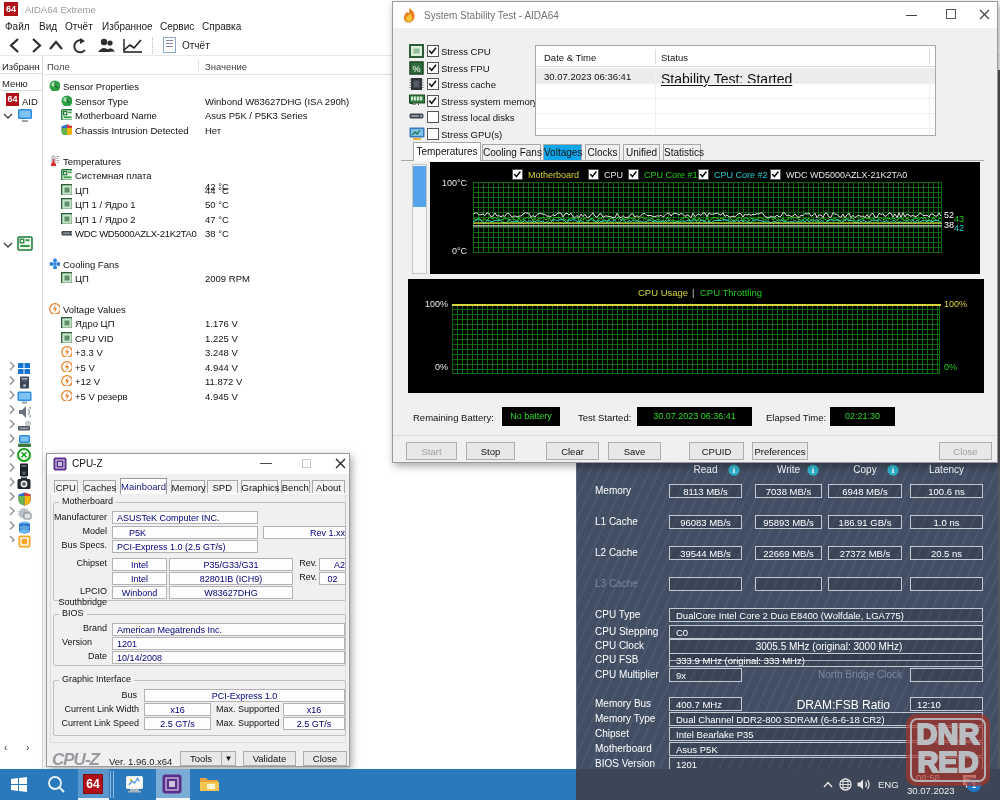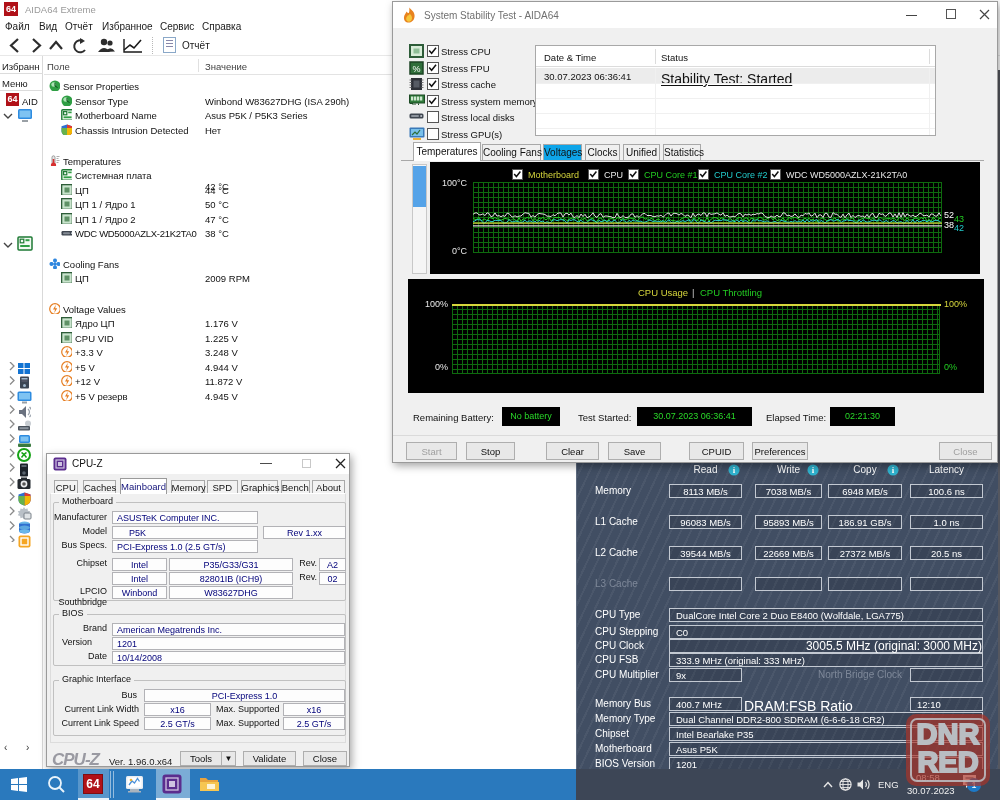--- a/index.html
+++ b/index.html
@@ -387,30 +387,30 @@
   <div class="abs" style="left:18px;top:508px;width:150px;font-size:10px;color:#7e8899;text-align:left;white-space:nowrap;">L3 Cache</div>
   <div class="abs" style="left:92px;top:507px;width:73px;height:14px;background:rgba(0,0,0,0.12);border:1px solid #c3c9d2;color:#fff;font-size:9.5px;line-height:13px;text-align:center;white-space:nowrap;"></div>
   <div class="abs" style="left:178px;top:507px;width:67px;height:14px;background:rgba(0,0,0,0.12);border:1px solid #c3c9d2;color:#fff;font-size:9.5px;line-height:13px;text-align:center;white-space:nowrap;"></div>
   <div class="abs" style="left:251px;top:507px;width:74px;height:14px;background:rgba(0,0,0,0.12);border:1px solid #c3c9d2;color:#fff;font-size:9.5px;line-height:13px;text-align:center;white-space:nowrap;"></div>
   <div class="abs" style="left:333px;top:507px;width:73px;height:14px;background:rgba(0,0,0,0.12);border:1px solid #c3c9d2;color:#fff;font-size:9.5px;line-height:13px;text-align:center;white-space:nowrap;"></div>
   <div class="abs" style="left:18px;top:539px;width:150px;font-size:10px;color:#fff;text-align:left;white-space:nowrap;">CPU Type</div>
   <div class="abs" style="left:92px;top:538px;width:314px;height:14px;background:rgba(0,0,0,0.12);border:1px solid #c3c9d2;color:#fff;font-size:9.5px;line-height:13px;text-align:left;padding-left:6px;white-space:nowrap;">DualCore Intel Core 2 Duo E8400  (Wolfdale, LGA775)</div>
   <div class="abs" style="left:18px;top:555.5px;width:150px;font-size:10px;color:#fff;text-align:left;white-space:nowrap;">CPU Stepping</div>
   <div class="abs" style="left:92px;top:554.5px;width:314px;height:14px;background:rgba(0,0,0,0.12);border:1px solid #c3c9d2;color:#fff;font-size:9.5px;line-height:13px;text-align:left;padding-left:6px;white-space:nowrap;">C0</div>
   <div class="abs" style="left:18px;top:570px;width:150px;font-size:10px;color:#fff;text-align:left;white-space:nowrap;">CPU Clock</div>
-  <div class="abs" style="left:92px;top:569px;width:314px;height:14px;background:rgba(0,0,0,0.12);border:1px solid #c3c9d2;color:#fff;font-size:12px;line-height:13px;text-align:right;padding-left:6px;white-space:nowrap;">3005.5 MHz  (original: 3000 MHz)</div>
+  <div class="abs" style="left:92px;top:569px;width:314px;height:22px;background:rgba(0,0,0,0.12);border:1px solid #c3c9d2;color:#fff;font-size:10px;line-height:13px;text-align:center;padding-left:6px;white-space:nowrap;">3005.5 MHz  (original: 3000 MHz)</div>
   <div class="abs" style="left:18px;top:584px;width:150px;font-size:10px;color:#fff;text-align:left;white-space:nowrap;">CPU FSB</div>
   <div class="abs" style="left:92px;top:583px;width:314px;height:14px;background:rgba(0,0,0,0.12);border:1px solid #c3c9d2;color:#fff;font-size:9.5px;line-height:13px;text-align:left;padding-left:6px;white-space:nowrap;">333.9 MHz  (original: 333 MHz)</div>
   <div class="abs" style="left:18px;top:599px;width:150px;font-size:10px;color:#fff;text-align:left;white-space:nowrap;">CPU Multiplier</div>
   <div class="abs" style="left:92px;top:598px;width:73px;height:14px;background:rgba(0,0,0,0.12);border:1px solid #c3c9d2;color:#fff;font-size:9.5px;line-height:13px;text-align:left;padding-left:6px;white-space:nowrap;">9x</div>
   <div class="abs" style="left:167px;top:599px;width:158px;font-size:10px;color:#7e8899;text-align:right;white-space:nowrap;">North Bridge Clock</div>
   <div class="abs" style="left:333px;top:598px;width:73px;height:14px;background:rgba(0,0,0,0.12);border:1px solid #c3c9d2;color:#fff;font-size:9.5px;line-height:13px;text-align:center;white-space:nowrap;"></div>
   <div class="abs" style="left:18px;top:628px;width:150px;font-size:10px;color:#fff;text-align:left;white-space:nowrap;">Memory Bus</div>
   <div class="abs" style="left:92px;top:627px;width:73px;height:14px;background:rgba(0,0,0,0.12);border:1px solid #c3c9d2;color:#fff;font-size:9.5px;line-height:13px;text-align:left;padding-left:6px;white-space:nowrap;">400.7 MHz</div>
-  <div class="abs" style="left:167px;top:628px;width:146px;font-size:14px;color:#fff;white-space:nowrap;">DRAM:FSB Ratio</div>
+  <div class="abs" style="left:167px;top:628px;width:146px;font-size:12px;color:#fff;text-align:right;white-space:nowrap;">DRAM:FSB Ratio</div>
   <div class="abs" style="left:333px;top:627px;width:73px;height:14px;background:rgba(0,0,0,0.12);border:1px solid #c3c9d2;color:#fff;font-size:9.5px;line-height:13px;text-align:left;padding-left:6px;white-space:nowrap;">12:10</div>
   <div class="abs" style="left:18px;top:643px;width:150px;font-size:10px;color:#fff;text-align:left;white-space:nowrap;">Memory Type</div>
   <div class="abs" style="left:92px;top:642px;width:314px;height:14px;background:rgba(0,0,0,0.12);border:1px solid #c3c9d2;color:#fff;font-size:9.5px;line-height:13px;text-align:left;padding-left:6px;white-space:nowrap;">Dual Channel DDR2-800 SDRAM  (6-6-6-18 CR2)</div>
   <div class="abs" style="left:18px;top:658px;width:150px;font-size:10px;color:#fff;text-align:left;white-space:nowrap;">Chipset</div>
   <div class="abs" style="left:92px;top:657px;width:314px;height:14px;background:rgba(0,0,0,0.12);border:1px solid #c3c9d2;color:#fff;font-size:9.5px;line-height:13px;text-align:left;padding-left:6px;white-space:nowrap;">Intel Bearlake P35</div>
   <div class="abs" style="left:18px;top:673px;width:150px;font-size:10px;color:#fff;text-align:left;white-space:nowrap;">Motherboard</div>
   <div class="abs" style="left:92px;top:672px;width:314px;height:14px;background:rgba(0,0,0,0.12);border:1px solid #c3c9d2;color:#fff;font-size:9.5px;line-height:13px;text-align:left;padding-left:6px;white-space:nowrap;">Asus P5K</div>
   <div class="abs" style="left:18px;top:688px;width:150px;font-size:10px;color:#fff;text-align:left;white-space:nowrap;">BIOS Version</div>
   <div class="abs" style="left:92px;top:687px;width:314px;height:14px;background:rgba(0,0,0,0.12);border:1px solid #c3c9d2;color:#fff;font-size:9.5px;line-height:13px;text-align:left;padding-left:6px;white-space:nowrap;">1201</div>
 </div>
@@ -440,28 +440,28 @@
     <div class="abs" style="left:265px;top:26px;width:33px;height:14px;background:#f2f2f2;border:1px solid #a8a8a8;border-bottom:none;text-align:center;line-height:13px;">About</div>
   </div>
   <div class="abs" style="left:3px;top:39px;width:296px;height:250px;border:1px solid #dcdcdc;border-top:1px solid #fff;background:#f0f0f0;"></div>
   <div id="czbody" style="font-size:9px;color:#111;">
     <div class="abs" style="left:6px;top:48px;width:293px;height:99px;border:1px solid #c0c0c0;border-radius:2px;"></div>
       <div class="abs" style="left:12px;top:42px;background:#f0f0f0;padding:0 3px;font-size:9px;">Motherboard</div>
     <div class="abs" style="left:0px;top:58px;width:60px;text-align:right;font-size:9px;white-space:nowrap;">Manufacturer</div>
     <div class="abs" style="left:65px;top:57px;width:146px;height:13px;background:#fdfdfd;border:1px solid #b2b2b6;color:#00007a;white-space:nowrap;overflow:hidden;text-align:left;padding-left:4px;line-height:12px;font-size:9px;">ASUSTeK Computer INC.</div>
     <div class="abs" style="left:0px;top:72px;width:60px;text-align:right;font-size:9px;white-space:nowrap;">Model</div>
     <div class="abs" style="left:65px;top:71.5px;width:146px;height:13px;background:#fdfdfd;border:1px solid #b2b2b6;color:#00007a;white-space:nowrap;overflow:hidden;text-align:left;padding-left:16px;line-height:12px;font-size:9px;">P5K</div>
-    <div class="abs" style="left:216px;top:71.5px;width:83px;height:13px;background:#fdfdfd;border:1px solid #b2b2b6;color:#00007a;white-space:nowrap;overflow:hidden;text-align:center;line-height:12px;font-size:9px;">Rev 1.xx</div>
+    <div class="abs" style="left:216px;top:71.5px;width:83px;height:13px;background:#fdfdfd;border:1px solid #b2b2b6;color:#00007a;white-space:nowrap;overflow:hidden;text-align:right;line-height:12px;font-size:9px;">Rev 1.xx</div>
     <div class="abs" style="left:0px;top:86px;width:60px;text-align:right;font-size:9px;white-space:nowrap;">Bus Specs.</div>
     <div class="abs" style="left:65px;top:85.5px;width:146px;height:13px;background:#fdfdfd;border:1px solid #b2b2b6;color:#00007a;white-space:nowrap;overflow:hidden;text-align:left;padding-left:4px;line-height:12px;font-size:9px;">PCI-Express 1.0 (2.5 GT/s)</div>
     <div class="abs" style="left:0px;top:104px;width:60px;text-align:right;font-size:9px;white-space:nowrap;">Chipset</div>
     <div class="abs" style="left:65px;top:103.5px;width:55px;height:13px;background:#fdfdfd;border:1px solid #b2b2b6;color:#00007a;white-space:nowrap;overflow:hidden;text-align:center;line-height:12px;font-size:9px;">Intel</div>
     <div class="abs" style="left:122px;top:103.5px;width:124px;height:13px;background:#fdfdfd;border:1px solid #b2b2b6;color:#00007a;white-space:nowrap;overflow:hidden;text-align:center;line-height:12px;font-size:9px;">P35/G33/G31</div>
     <div class="abs" style="left:248px;top:104px;width:22px;text-align:right;font-size:9px;white-space:nowrap;">Rev.</div>
-    <div class="abs" style="left:272px;top:103.5px;width:27px;height:13px;background:#fdfdfd;border:1px solid #b2b2b6;color:#00007a;white-space:nowrap;overflow:hidden;text-align:center;line-height:12px;font-size:9px;">A2</div>
+    <div class="abs" style="left:272px;top:103.5px;width:27px;height:13px;background:#fdfdfd;border:1px solid #b2b2b6;color:#00007a;white-space:nowrap;overflow:hidden;text-align:right;line-height:12px;font-size:9px;">A2</div>
     <div class="abs" style="left:0px;top:118px;width:60px;text-align:right;font-size:9px;white-space:nowrap;margin-top:25px;">Southbridge</div>
     <div class="abs" style="left:65px;top:117.5px;width:55px;height:13px;background:#fdfdfd;border:1px solid #b2b2b6;color:#00007a;white-space:nowrap;overflow:hidden;text-align:center;line-height:12px;font-size:9px;">Intel</div>
     <div class="abs" style="left:122px;top:117.5px;width:124px;height:13px;background:#fdfdfd;border:1px solid #b2b2b6;color:#00007a;white-space:nowrap;overflow:hidden;text-align:center;line-height:12px;font-size:9px;">82801IB (ICH9)</div>
     <div class="abs" style="left:248px;top:118px;width:22px;text-align:right;font-size:9px;white-space:nowrap;">Rev.</div>
     <div class="abs" style="left:272px;top:117.5px;width:27px;height:13px;background:#fdfdfd;border:1px solid #b2b2b6;color:#00007a;white-space:nowrap;overflow:hidden;text-align:center;line-height:12px;font-size:9px;">02</div>
     <div class="abs" style="left:0px;top:132px;width:60px;text-align:right;font-size:9px;white-space:nowrap;">LPCIO</div>
     <div class="abs" style="left:65px;top:131.5px;width:55px;height:13px;background:#fdfdfd;border:1px solid #b2b2b6;color:#00007a;white-space:nowrap;overflow:hidden;text-align:center;line-height:12px;font-size:9px;">Winbond</div>
     <div class="abs" style="left:122px;top:131.5px;width:124px;height:13px;background:#fdfdfd;border:1px solid #b2b2b6;color:#00007a;white-space:nowrap;overflow:hidden;text-align:center;line-height:12px;font-size:9px;">W83627DHG</div>
     <div class="abs" style="left:6px;top:160px;width:293px;height:52px;border:1px solid #c0c0c0;border-radius:2px;"></div>
       <div class="abs" style="left:12px;top:154px;background:#f0f0f0;padding:0 3px;font-size:9px;">BIOS</div>

